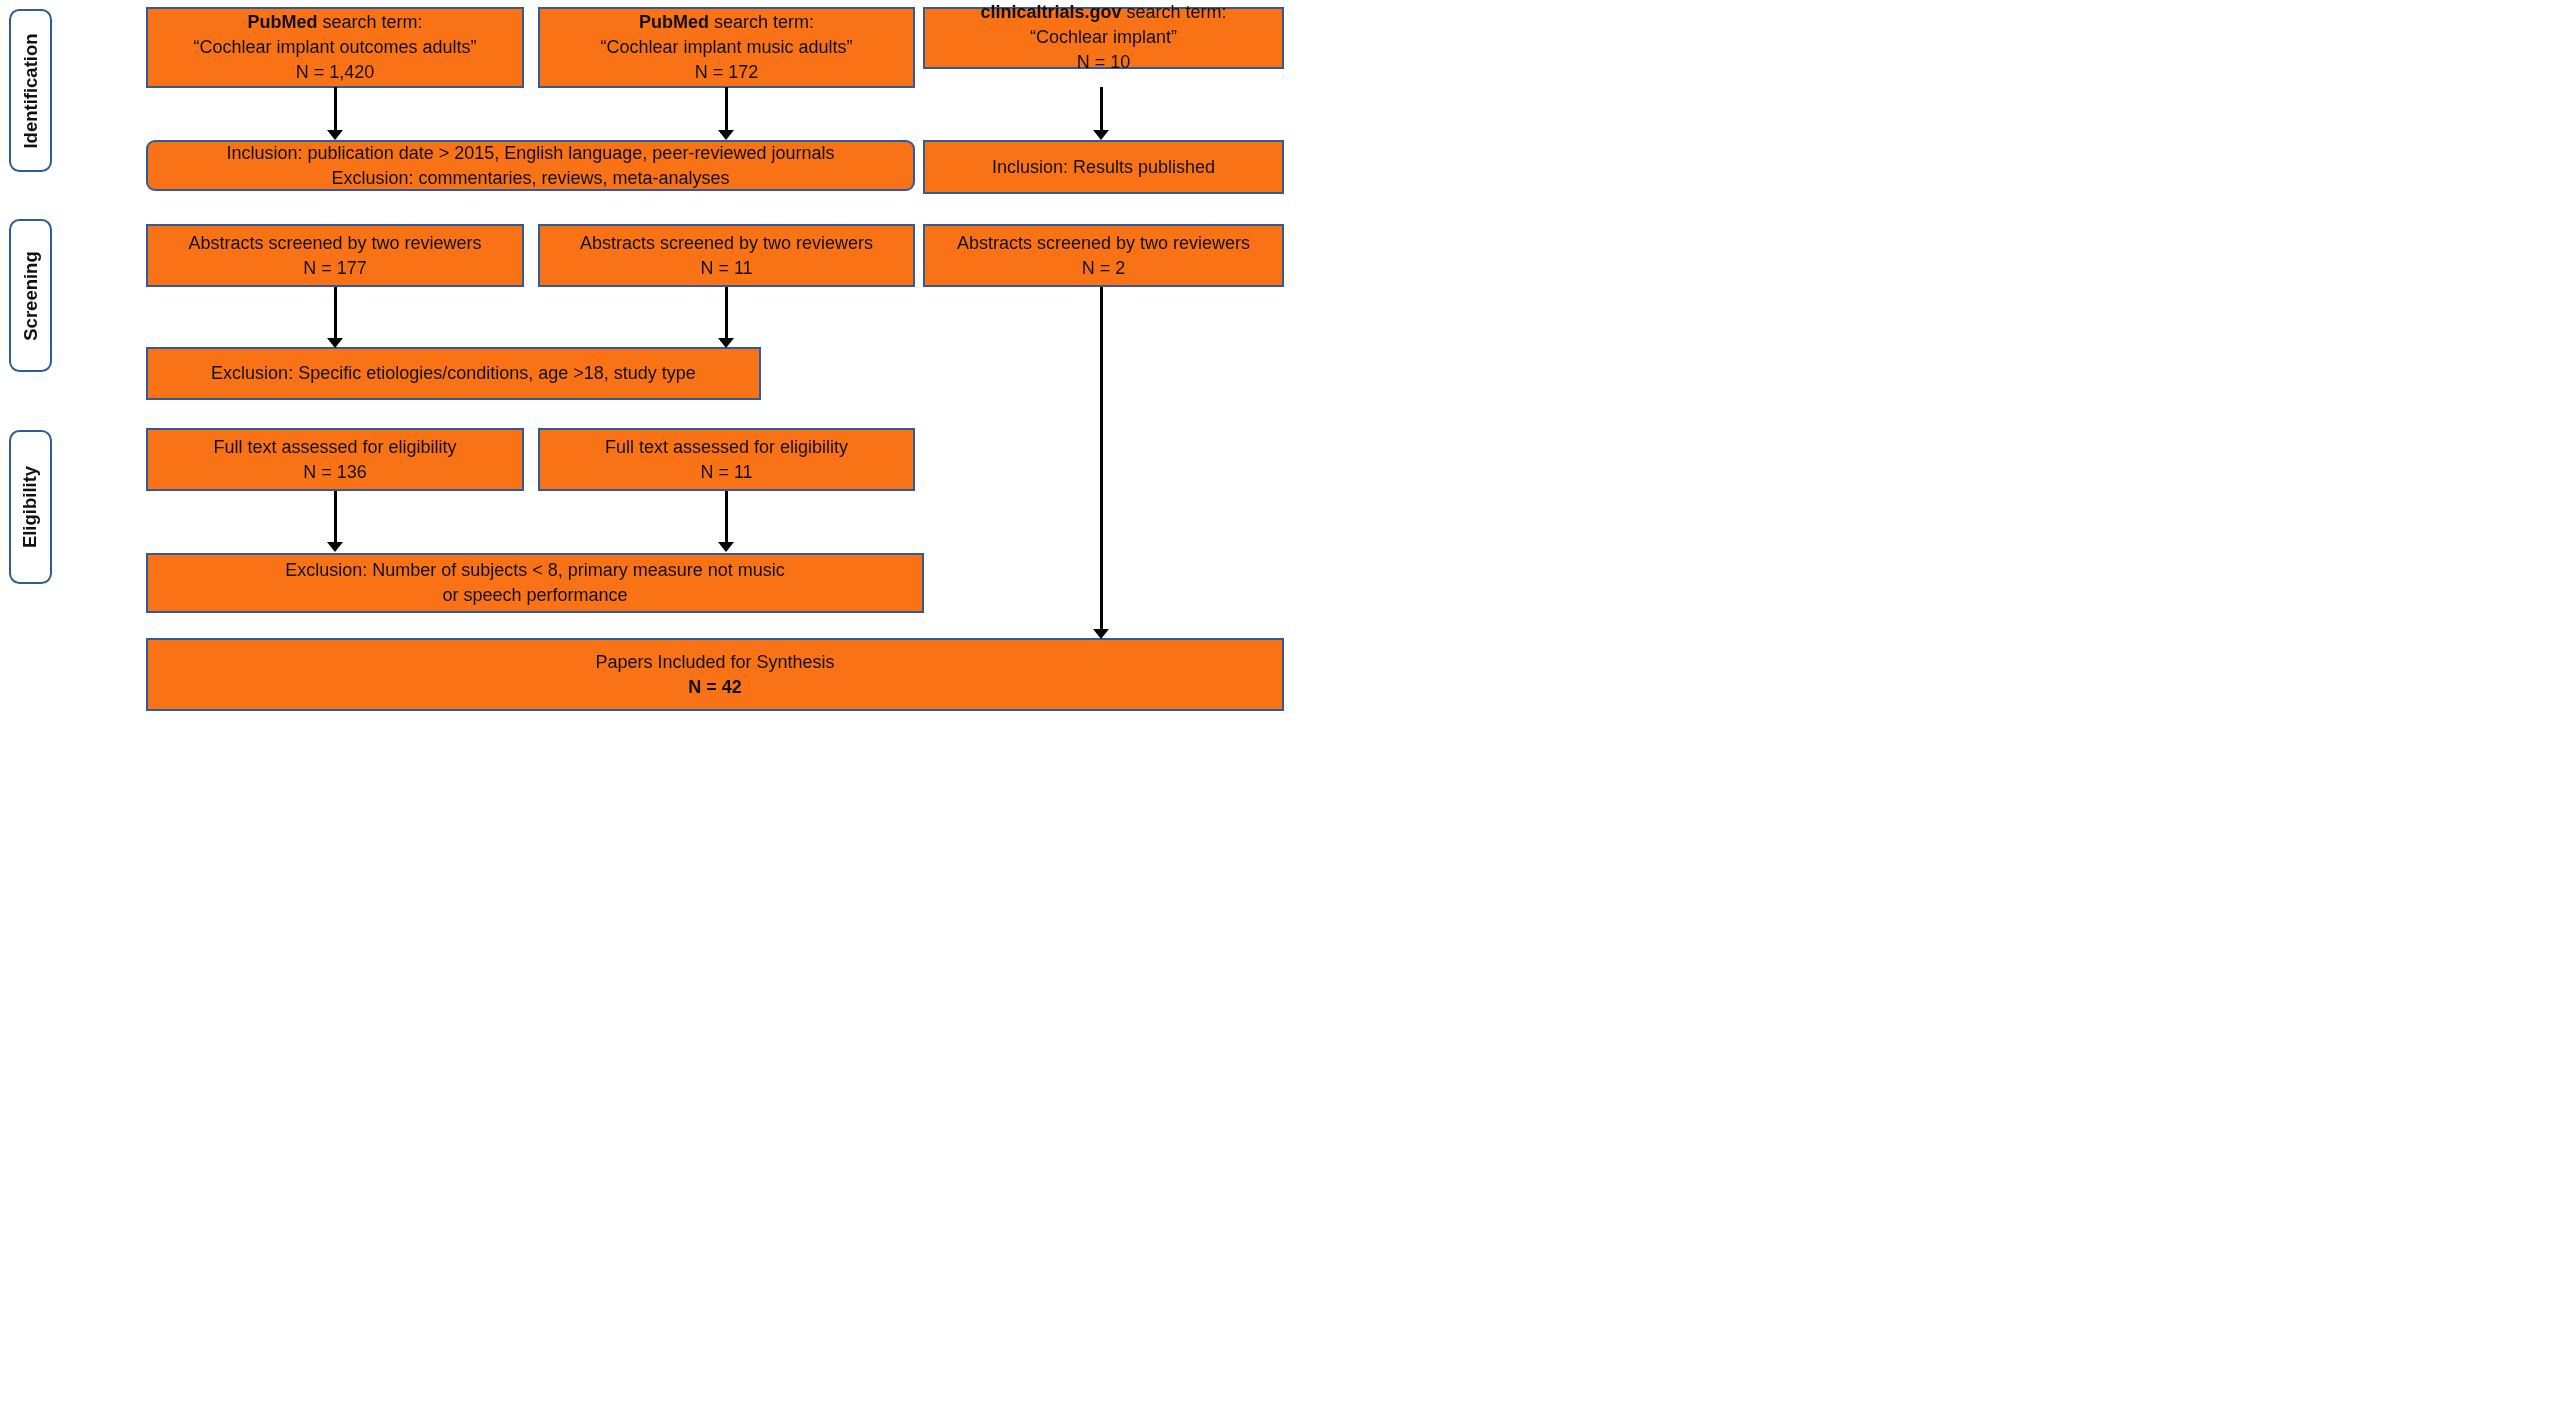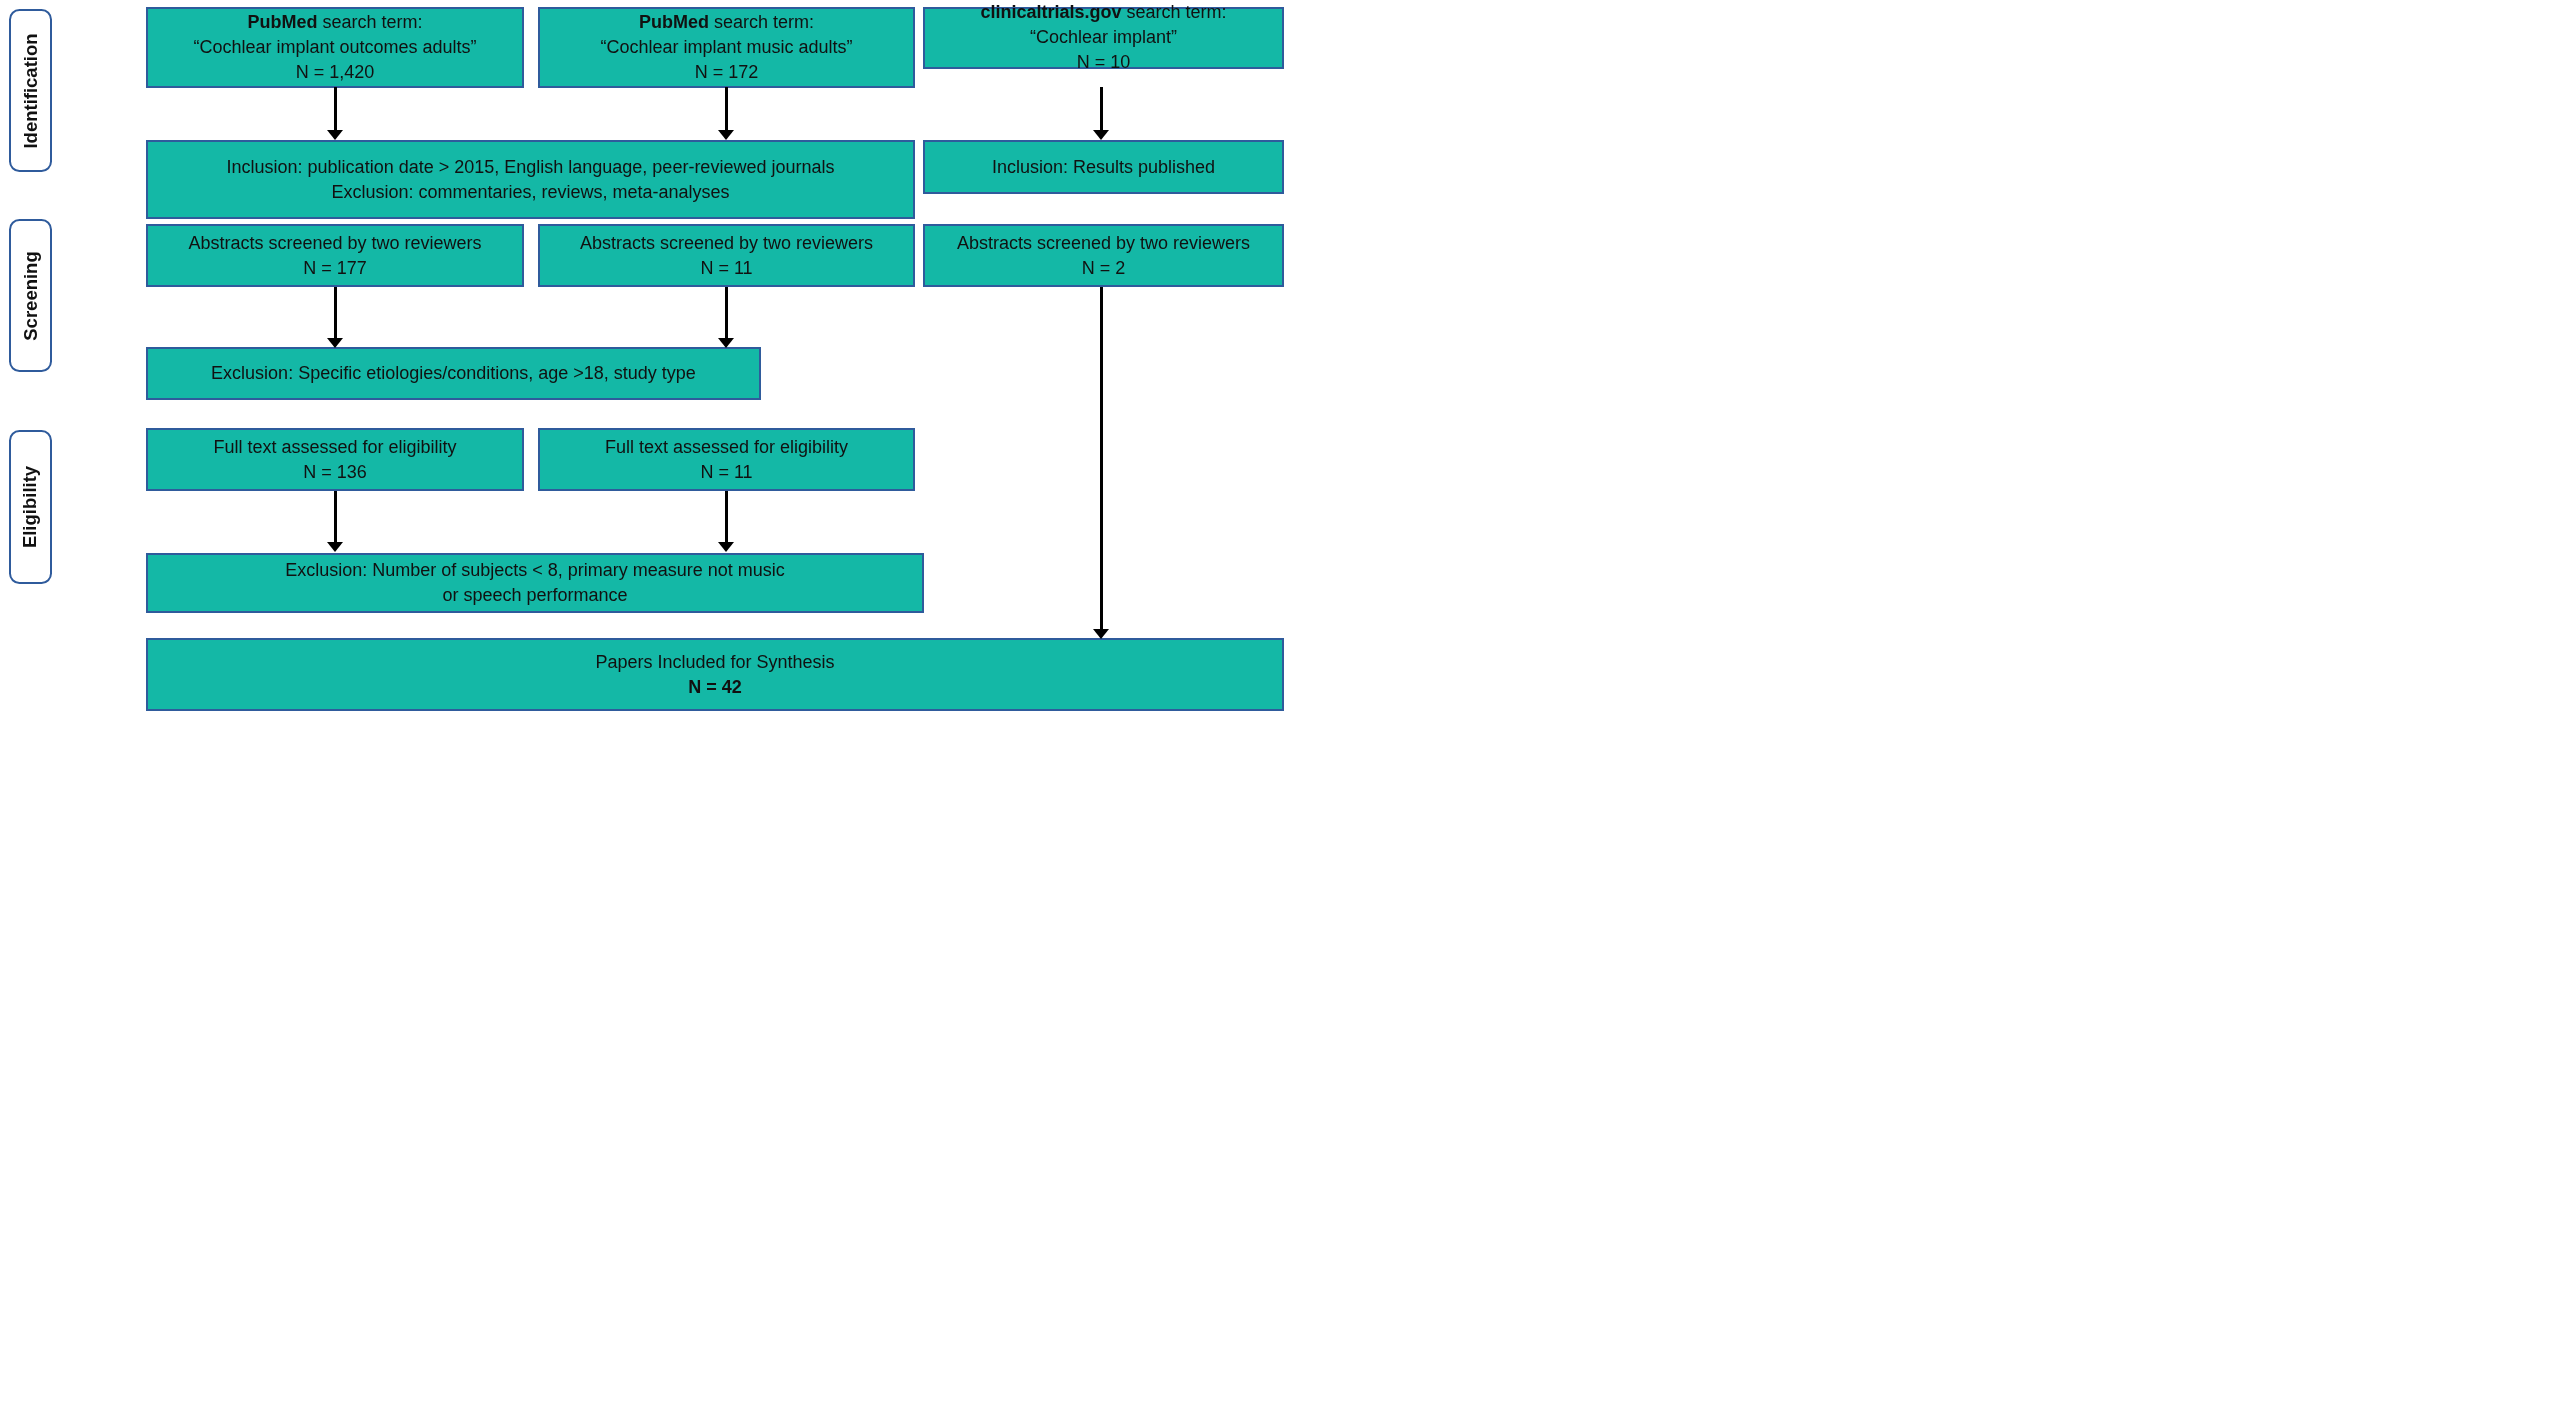--- a/index.html
+++ b/index.html
@@ -8,21 +8,21 @@
     width:1288px;height:714px;
     background:#ffffff;
     font-family:"Liberation Sans", sans-serif;
     color:#111111;
     overflow:hidden;
   }
   .box{
     position:absolute;
     box-sizing:border-box;
     border:2.2px solid #2f5b9c;
-    background:#14b8a6;
+    background:#f97316;
     display:flex;flex-direction:column;
     justify-content:center;align-items:center;
     text-align:center;
     font-size:18px;line-height:1.38;
   }
   .stage{
     position:absolute;
     box-sizing:border-box;
     left:9px;width:43px;
     border:2.2px solid #2f5b9c;
@@ -78,21 +78,21 @@
     <div>“Cochlear implant music adults”</div>
     <div>N = 172</div>
   </div>
 
   <div class="box" style="left:923px;top:6.7px;width:361px;height:62px;">
     <div><span class="b">clinicaltrials.gov</span><span> search term:</span></div>
     <div>“Cochlear implant”</div>
     <div>N = 10</div>
   </div>
 
-  <div class="box" style="left:146px;top:140px;width:769px;height:79px;">
+  <div class="box" style="left:146px;top:140px;width:769px;height:51px;border-radius:9px;">
     <div>Inclusion: publication date &gt; 2015, English language, peer-reviewed journals</div>
     <div>Exclusion: commentaries, reviews, meta-analyses</div>
   </div>
 
   <div class="box" style="left:923px;top:140px;width:361px;height:54px;">
     <div>Inclusion: Results published</div>
   </div>
 
   <div class="box" style="left:146px;top:224px;width:378px;height:63px;">
     <div>Abstracts screened by two reviewers</div>

